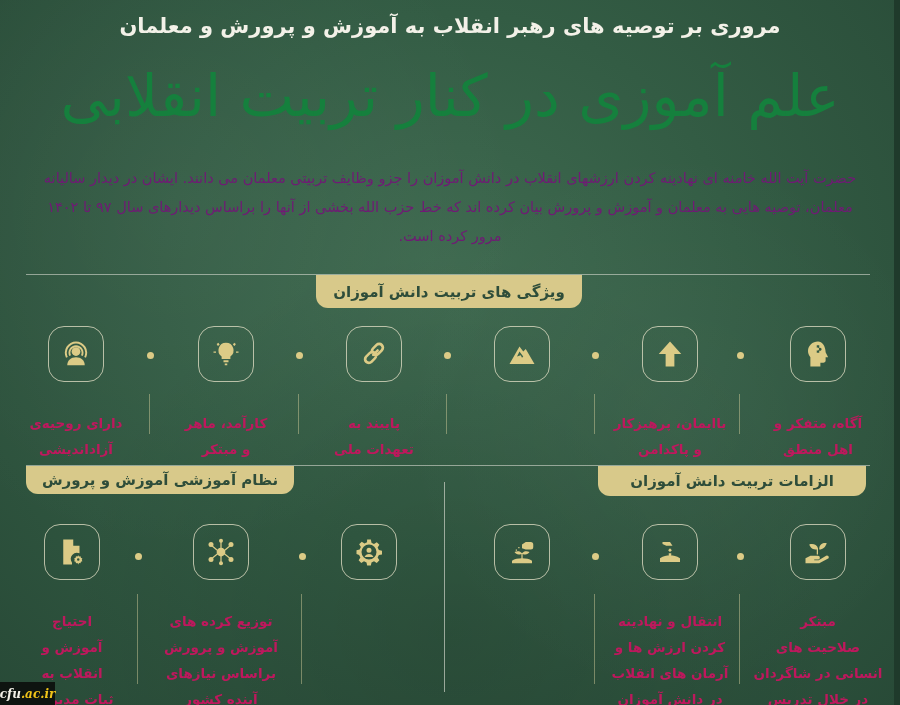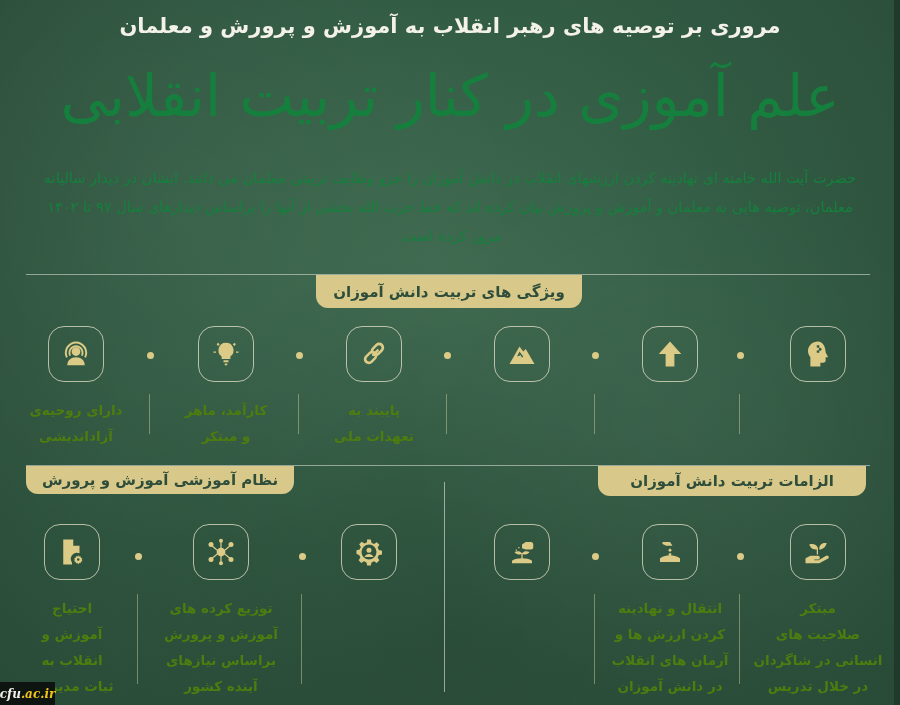--- a/index.html
+++ b/index.html
@@ -23,37 +23,37 @@
     position: absolute; top: 14px; left: 0; right: 0; text-align: center;
     font-size: 21px; font-weight: bold; direction: rtl; color: #f3f1e8;
   }
   .title {
     position: absolute; top: 62px; left: 0; right: 0; text-align: center;
     font-size: 58px; font-weight: normal; direction: rtl; color: #15803d;
     letter-spacing: -1px;
   }
   .intro {
     position: absolute; top: 164px; left: 40px; right: 40px;
-    direction: rtl; text-align: center; font-size: 14.5px; line-height: 29px; color: #15803d;
+    direction: rtl; text-align: center; font-size: 14.5px; line-height: 29px; color: #701a75;
   }
   .hline { position: absolute; height: 1px; background: rgba(230,230,220,0.55); }
   .vline { position: absolute; width: 1px; background: rgba(230,230,220,0.6); }
   .tag {
     position: absolute; background: #d8c98a; color: #2e4d3a;
     font-weight: bold; font-size: 15px; direction: rtl; text-align: center;
     border-radius: 0 0 12px 12px;
     display:flex; align-items:center; justify-content:center;
   }
   .item { position: absolute; width: 130px; text-align: center; direction: rtl; }
   .iconbox {
     width: 56px; height: 56px; margin: 0 auto; border: 1.2px solid rgba(230,226,200,0.75);
     border-radius: 16px; display:flex; align-items:center; justify-content:center;
   }
   .iconbox svg { width: 30px; height: 30px; fill: #dccb86; }
-  .label { margin-top: 15px; font-size: 13.5px; font-weight: bold; line-height: 26px; color: #4d7c0f; white-space: pre-line; }
+  .label { margin-top: 28px; font-size: 13.5px; font-weight: bold; line-height: 26px; color: #be185d; white-space: pre-line; }
   .dot { position: absolute; width: 7px; height: 7px; border-radius: 50%; background: #dccb86; }
   .sep { position: absolute; width: 1px; background: rgba(220,210,160,0.45); }
   .logo {
     position: absolute; left: 0; top: 682px; width: 55px; height: 23px; background: #0e1410;
     color: #f3f1e8; font-style: italic; font-weight: bold; font-size: 12px; font-family: "DejaVu Serif", serif;
     display:flex; align-items:center; justify-content:center;
   }
   .logo .ac { color: #f0c419; }
 </style>
 </head>
@@ -70,27 +70,31 @@
 <div class="tag" style="top:275px; left:316px; width:266px; height:33px;">
   <span>ویژگی های تربیت دانش آموزان</span>
 </div>
 
 <div class="item" style="left:753px; top:326px;">
   <div class="iconbox">
     <svg viewBox="0 0 24 24">
         <path d="M12 2c-4.4 0-8 3.3-8 7.6 0 1.9.7 3.6 1.9 4.9V22h8v-3h2.4c1 0 1.8-.8 1.8-1.8V14.5h2l-2-4C18 5.6 15.3 2 12 2zm-1 3h2v2.2a1.2 1.2 0 1 1 0 2V11H11V9a1.2 1.2 0 1 0 0-2V5z"></path>
       </svg>
   </div>
+  <div class="label">آگاه، متفکر و
+اهل منطق</div>
 </div>
 <div class="item" style="left:605px; top:326px;">
   <div class="iconbox">
     <svg viewBox="0 0 24 24">
         <path d="M12 2 3 12h5.5v10h7V12H21z"></path>
       </svg>
   </div>
+  <div class="label">باایمان، پرهیزکار
+و پاکدامن</div>
 </div>
 <div class="item" style="left:457px; top:326px;">
   <div class="iconbox">
     <svg viewBox="0 0 24 24">
         <path d="M2 20 10 6l3 4 2-2 7 12zm8-10-2 4 3-1 1 2 1-1z"></path>
       </svg>
   </div>
 </div>
 <div class="item" style="left:309px; top:326px;">
   <div class="iconbox">

